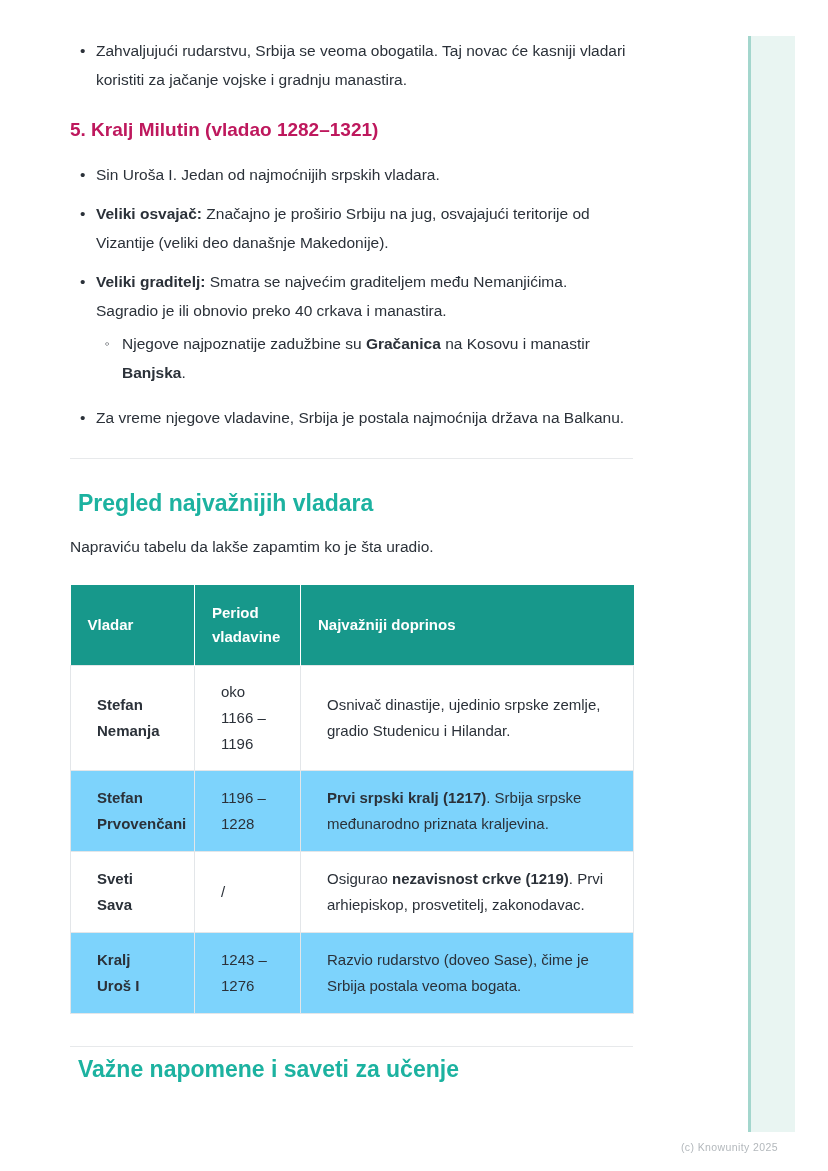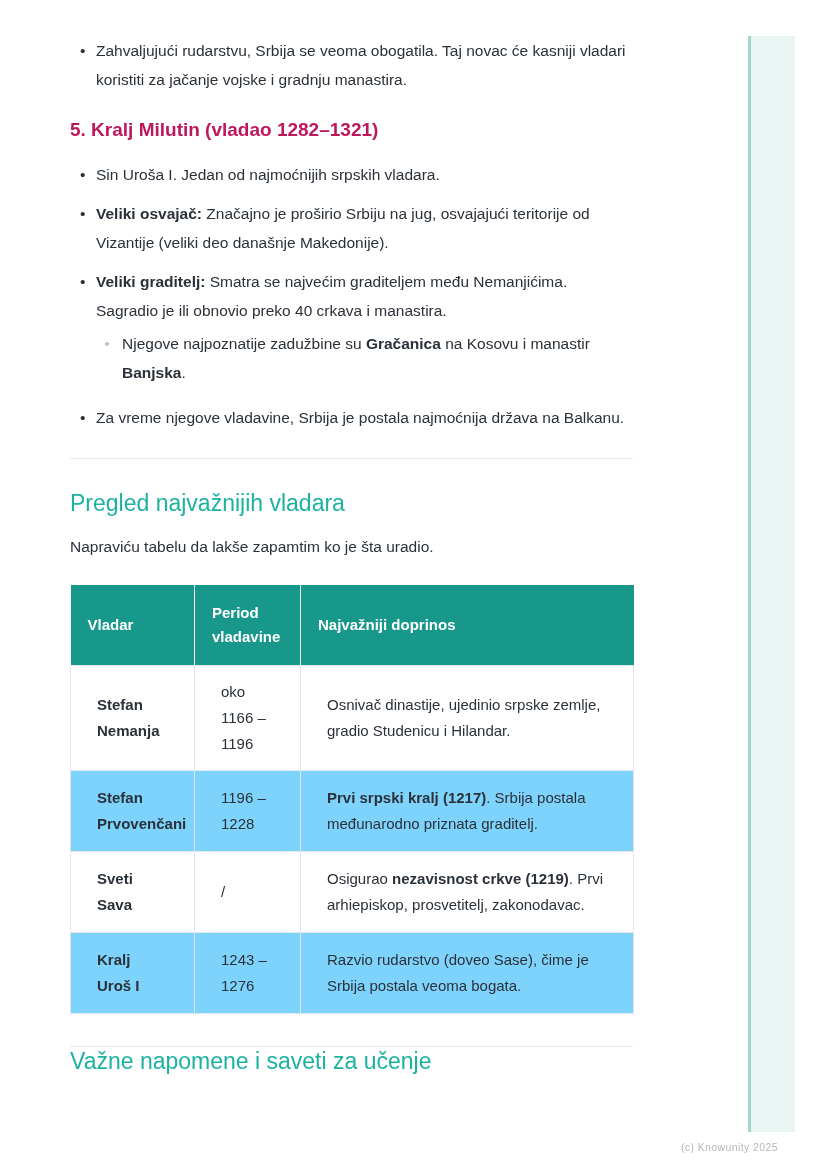--- a/index.html
+++ b/index.html
@@ -37,22 +37,22 @@
   .marker.circle { color: #2b3139; }
   .li-text { flex: 1; }
   .sublist { margin-top: 4px; }
   .sublist .li { margin-bottom: 6px; }
   .sublist .marker { flex: 0 0 26px; padding-left: 9px; font-size: 13px; }
   strong { font-weight: bold; }
 
   h2.section-heading {
     color: #1cb2a0;
     font-size: 23px;
-    font-weight: normal;
-    margin: 0;
+    font-weight: bold;
+    margin: 8px;
     line-height: 28px;
   }
   h3.sub-heading {
     color: #be185d;
     font-size: 19px;
     font-weight: bold;
     margin: 24px 0 18px 0;
     line-height: 24px;
   }
   .rule {
@@ -187,21 +187,21 @@
     </thead>
     <tbody id="table-body">
         <tr class="odd">
           <td class="name"><strong>Stefan Nemanja</strong></td>
           <td><span>oko 1166 – 1196</span></td>
           <td><span>Osnivač dinastije, ujedinio srpske zemlje, gradio Studenicu i Hilandar.</span></td>
         </tr>
         <tr class="even">
           <td class="name"><strong>Stefan Prvovenčani</strong></td>
           <td><span>1196 – 1228</span></td>
-          <td><strong>Prvi srpski kralj (1217)</strong><span>. Srbija postala međunarodno priznata graditelj.</span></td>
+          <td><strong>Prvi srpski kralj (1217)</strong><span>. Srbija srpske međunarodno priznata kraljevina.</span></td>
         </tr>
         <tr class="odd">
           <td class="name"><strong>Sveti Sava</strong></td>
           <td><span>/</span></td>
           <td><span>Osigurao </span><strong>nezavisnost crkve (1219)</strong><span>. Prvi arhiepiskop, prosvetitelj, zakonodavac.</span></td>
         </tr>
         <tr class="even">
           <td class="name"><strong>Kralj Uroš I</strong></td>
           <td><span>1243 – 1276</span></td>
           <td><span>Razvio rudarstvo (doveo Sase), čime je Srbija postala veoma bogata.</span></td>

